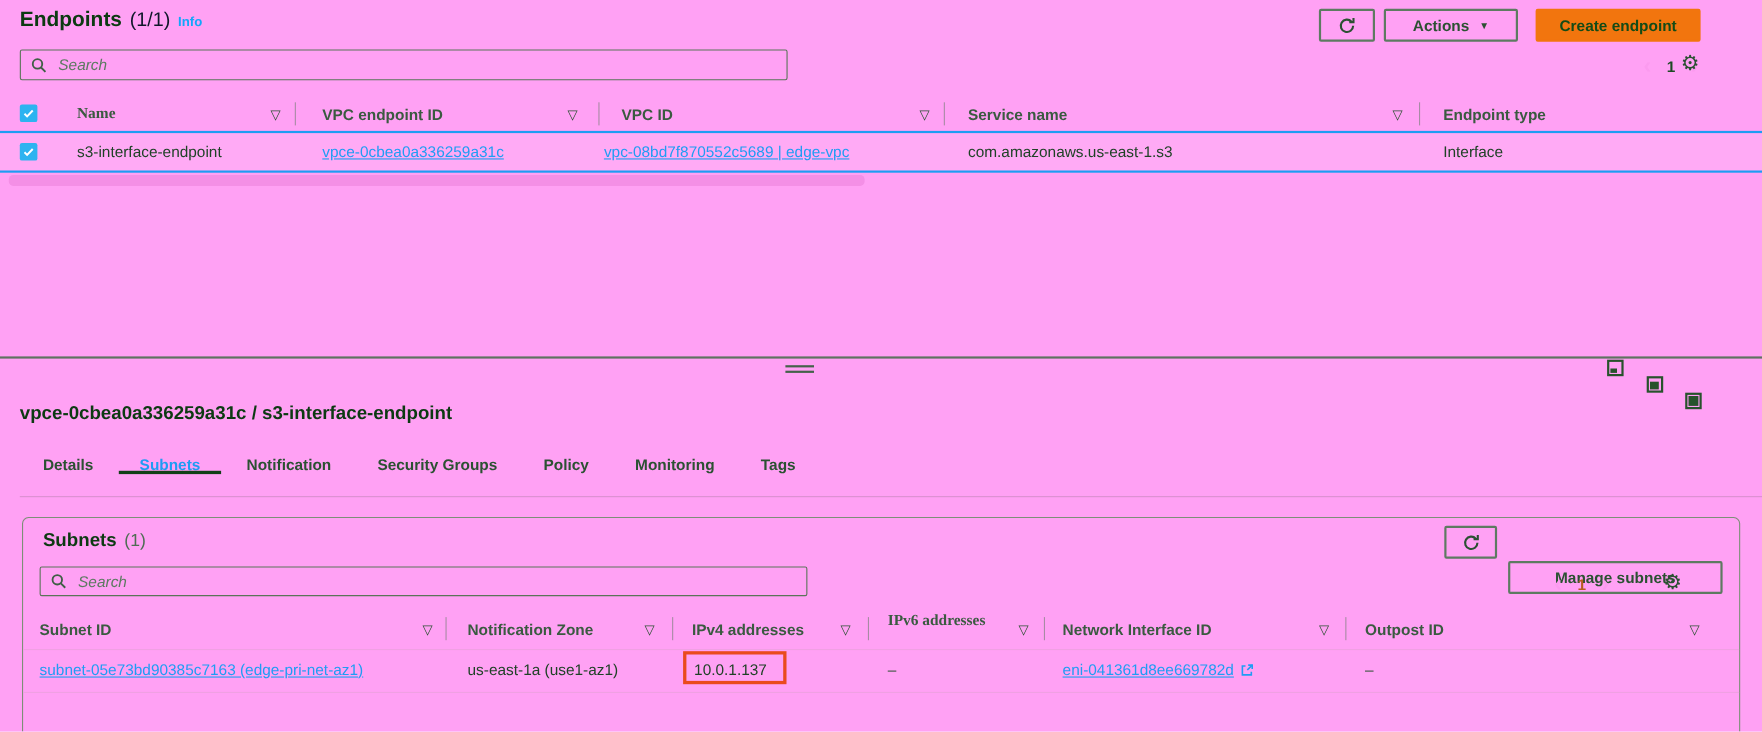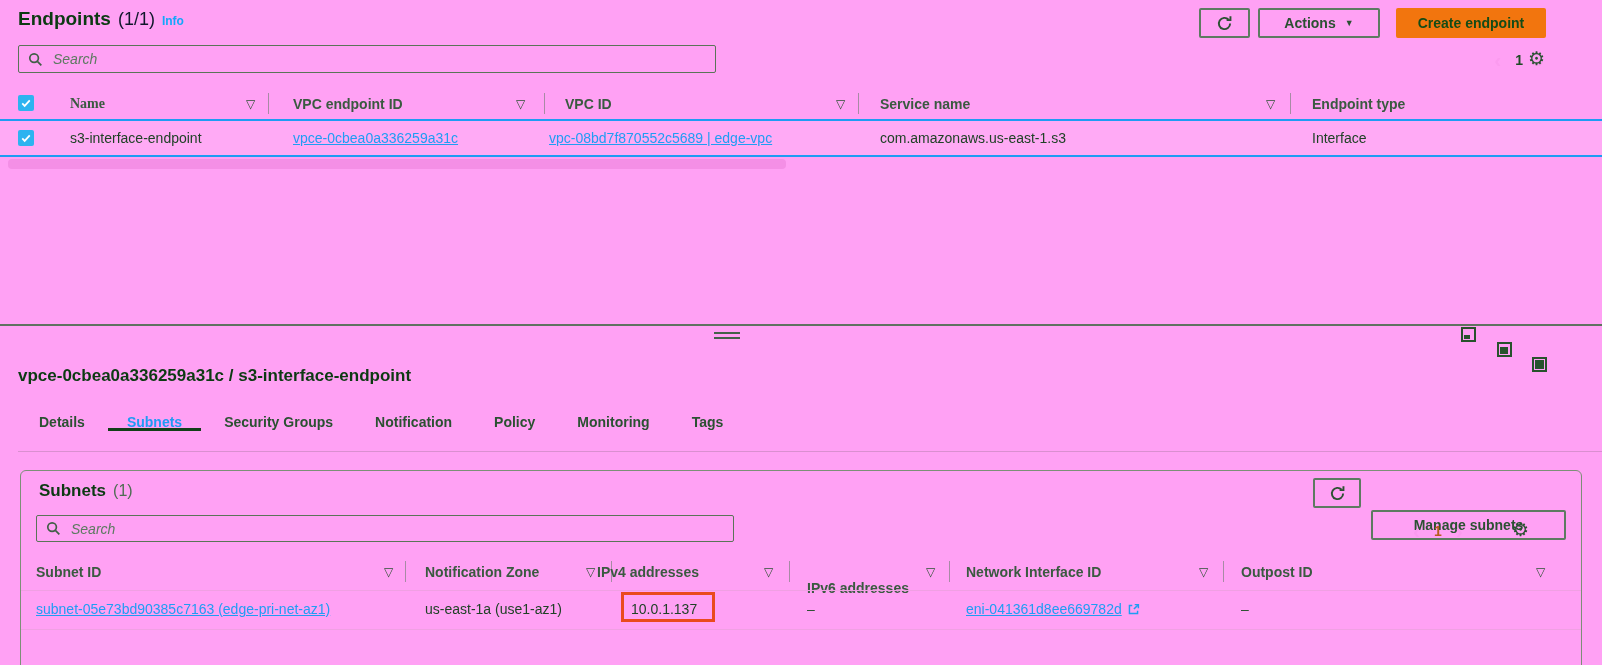--- a/index.html
+++ b/index.html
@@ -183,24 +183,24 @@
   <span class="abs panel-title" style="left:18px;top:366px;">vpce-0cbea0a336259a31c / s3-interface-endpoint</span>
 
   <div class="abs tabs" style="left:18px;top:414px;right:0;">
     <div class="tab">
         <span>Details</span>
       </div>
     <div class="tab active">
         <span>Subnets</span>
       </div>
     <div class="tab">
+        <span>Notification</span>
+      </div>
+    <div class="tab">
         <span>Security Groups</span>
-      </div>
-    <div class="tab">
-        <span>Notification</span>
       </div>
     <div class="tab">
         <span>Policy</span>
       </div>
     <div class="tab">
         <span>Monitoring</span>
       </div>
     <div class="tab">
         <span>Tags</span>
       </div>
@@ -243,25 +243,25 @@
     <span class="abs gear" style="left:1491px;top:49px;">⚙</span>
 
     <span class="abs th" style="left:15px;top:93px;">Subnet ID</span>
     <span class="abs filter" style="left:363px;top:94px;">▽</span>
     <div class="abs colsep" style="left:384px;top:90px;height:21px;"></div>
 
     <span class="abs th" style="left:404px;top:93px;">Notification Zone</span>
     <span class="abs filter" style="left:565px;top:94px;">▽</span>
     <div class="abs colsep" style="left:590px;top:90px;height:21px;"></div>
 
-    <span class="abs th" style="left:576px;top:93px;">IPv4 addresses</span>
+    <span class="abs th" style="left:608px;top:93px;">IPv4 addresses</span>
     <span class="abs filter" style="left:743px;top:94px;">▽</span>
     <div class="abs colsep" style="left:768px;top:90px;height:21px;"></div>
 
-    <span class="abs th" style="left:786px;top:109px;">IPv6 addresses</span>
+    <span class="abs th" style="left:786px;top:86px;font-family:Liberation Serif, serif;">IPv6 addresses</span>
     <span class="abs filter" style="left:905px;top:94px;">▽</span>
     <div class="abs colsep" style="left:928px;top:90px;height:21px;"></div>
 
     <span class="abs th" style="left:945px;top:93px;">Network Interface ID</span>
     <span class="abs filter" style="left:1178px;top:94px;">▽</span>
     <div class="abs colsep" style="left:1202px;top:90px;height:21px;"></div>
 
     <span class="abs th" style="left:1220px;top:93px;">Outpost ID</span>
     <span class="abs filter" style="left:1515px;top:94px;">▽</span>
 

